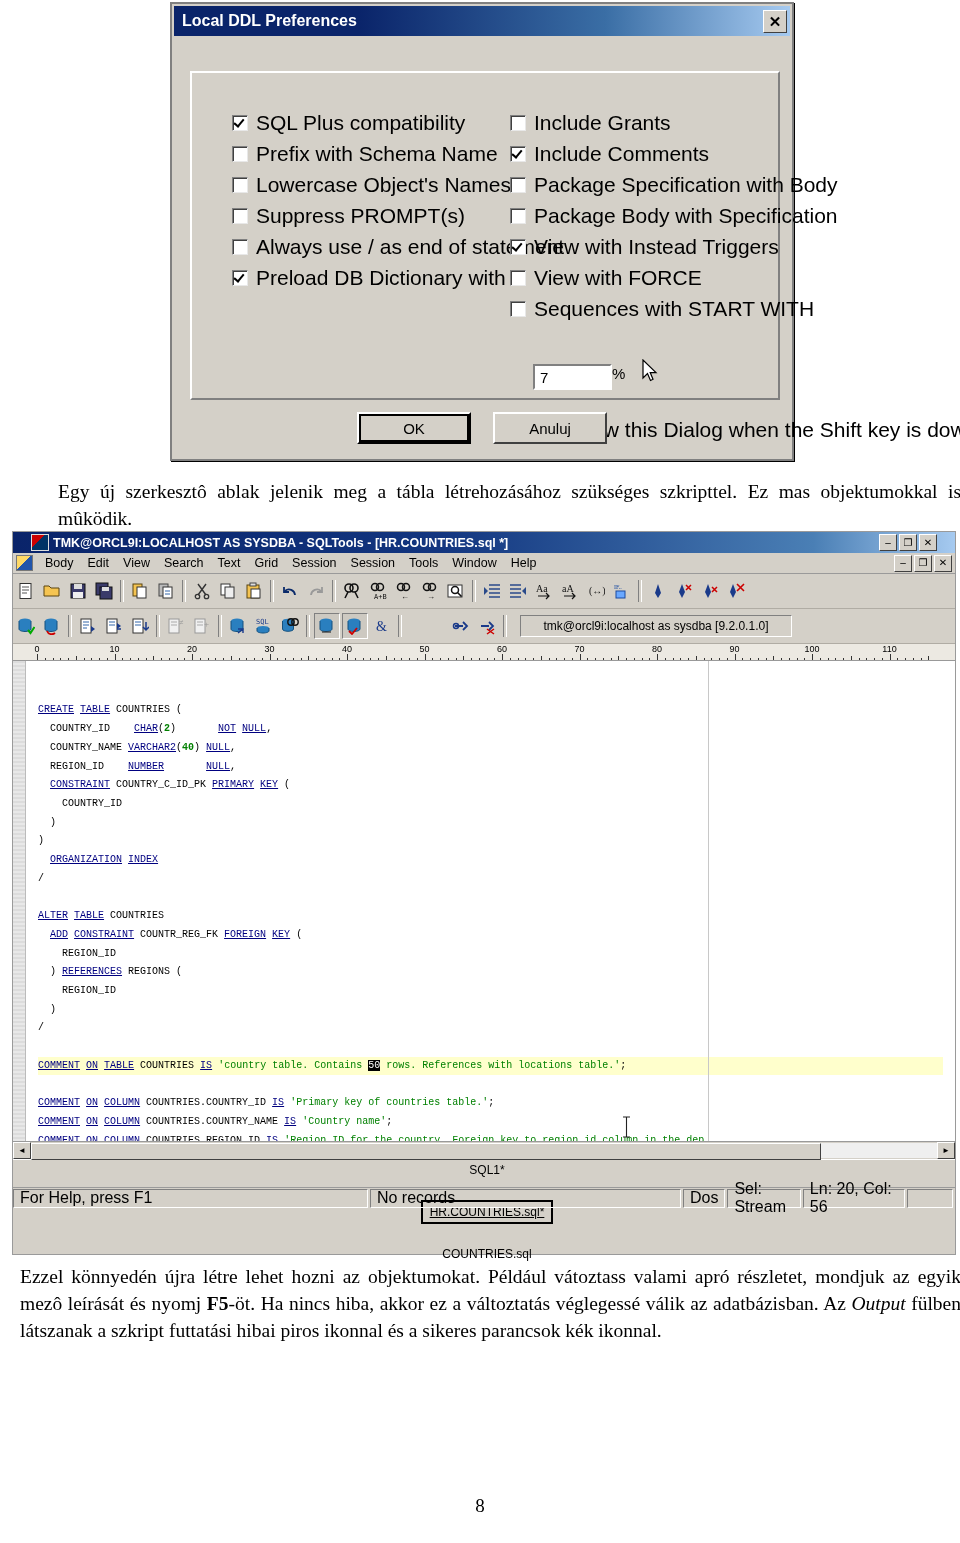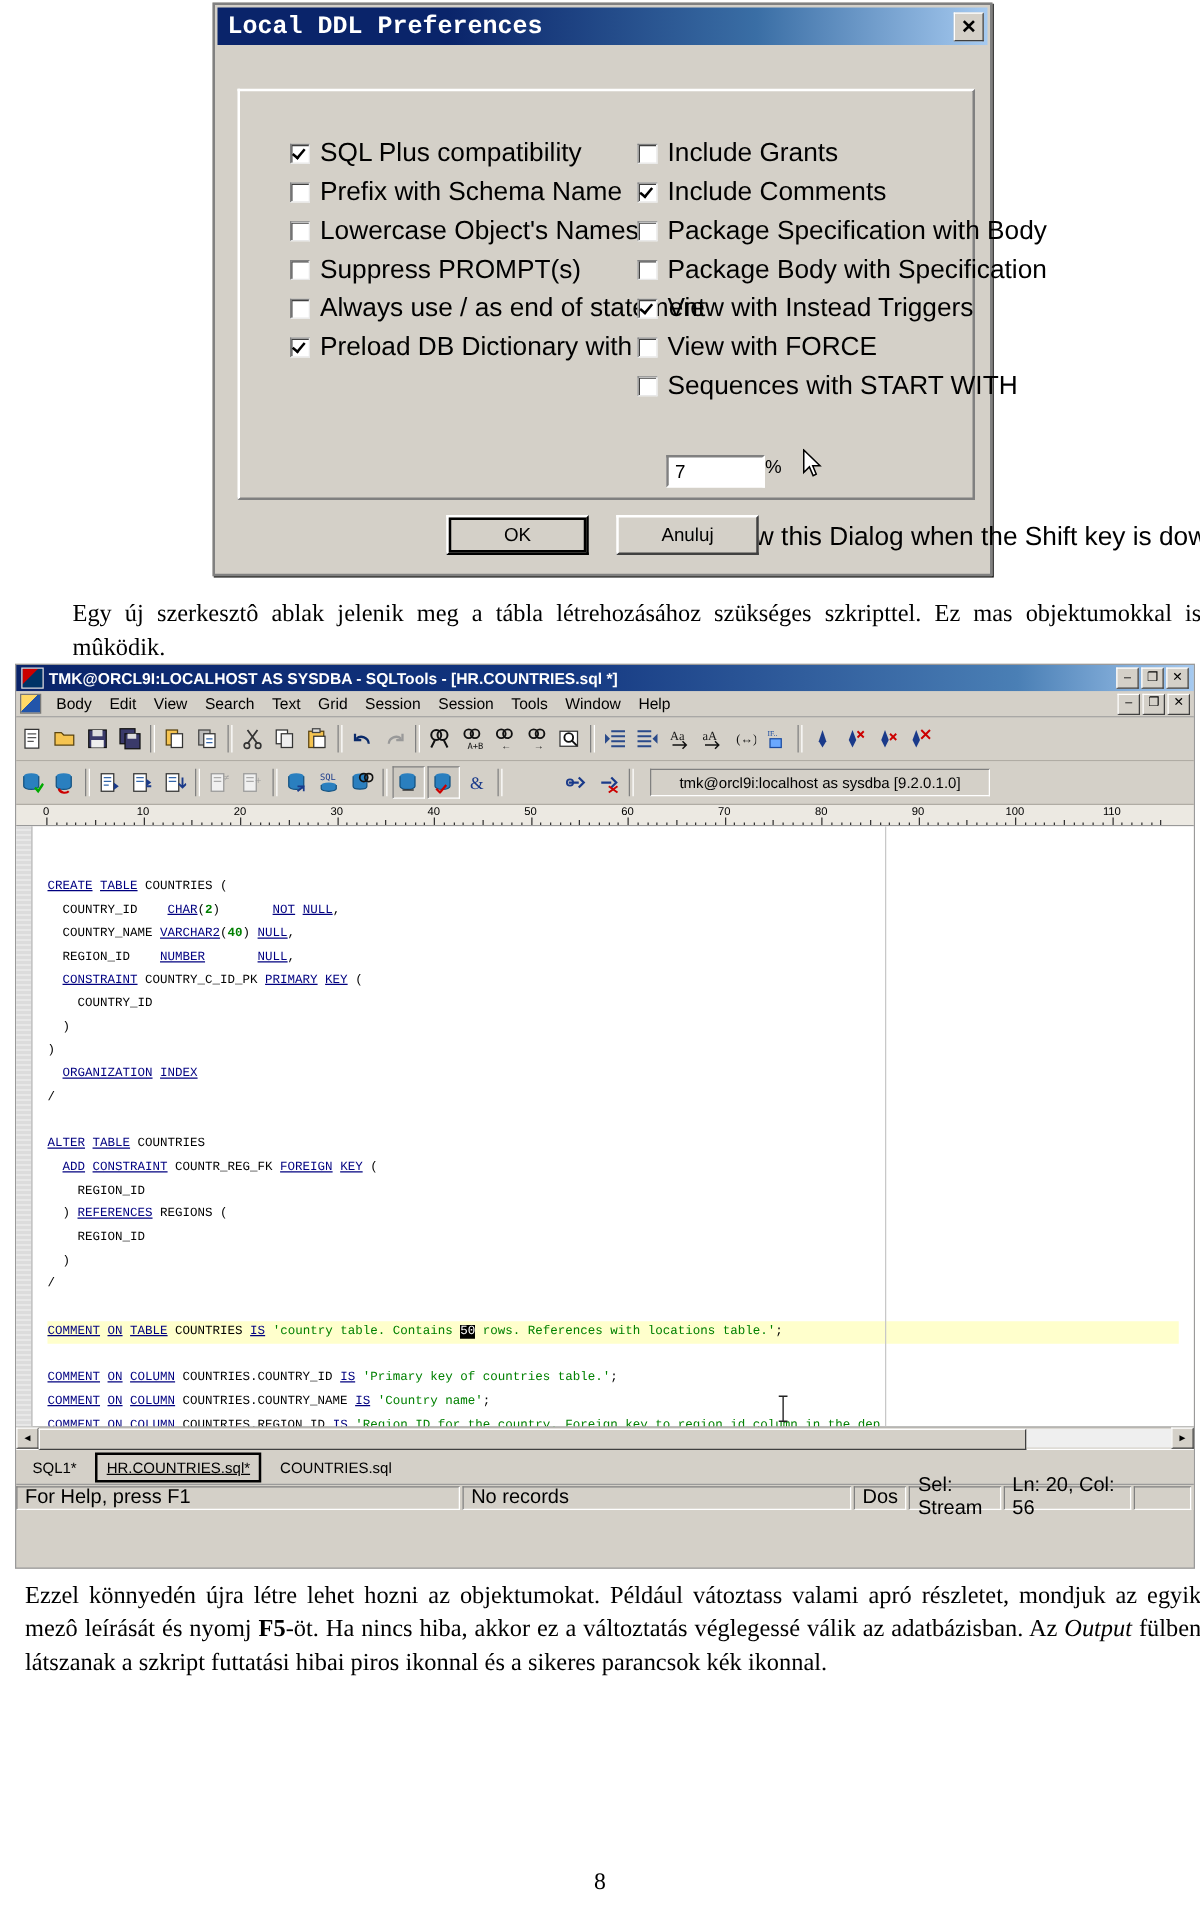--- a/index.html
+++ b/index.html
@@ -3,21 +3,21 @@
 <meta charset="utf-8">
 <style>
   html,body{margin:0;padding:0;background:#ffffff;}
   body{width:960px;height:1543px;position:relative;font-family:"Liberation Serif",serif;color:#000;}
 
   
   #ddl-dialog{position:absolute;left:170px;top:2px;width:620px;height:455px;
     background:#d4d0c8;border:2px solid #808080;box-shadow:1px 1px 0 #000;}
   #ddl-titlebar{height:30px;margin:2px;background:linear-gradient(to right,#0a246a 0%,#0a246a 30%,#3a6ea5 70%,#a6caf0 100%);
     display:flex;align-items:center;padding:0 3px;}
-  #ddl-title{color:#fff;font-family:Liberation Mono, monospace;font-weight:bold;font-size:20px;letter-spacing:0px;flex:1;padding-left:5px;}
+  #ddl-title{color:#fff;font-family:Liberation Sans, sans-serif;font-weight:bold;font-size:16px;letter-spacing:0px;flex:1;padding-left:5px;}
   #ddl-close{width:22px;height:21px;background:#d4d0c8;border:1px solid #fff;border-right-color:#404040;border-bottom-color:#404040;
     display:flex;align-items:center;justify-content:center;font-family:"Liberation Sans",sans-serif;font-size:15px;font-weight:bold;color:#000;line-height:1;cursor:pointer;}
 
   #ddl-tabstrip{position:absolute;left:18px;top:42px;width:586px;height:26px;display:flex;align-items:flex-end;}
   .tab{height:25px;background:#d4d0c8;border:1px solid #fff;border-bottom:none;border-right-color:#808080;
     font-family:"Liberation Sans",sans-serif;font-size:15px;display:flex;align-items:center;padding:0 8px;cursor:pointer;margin-right:2px;}
   .tab.sel{height:26px;}
 
   #ddl-panel{position:absolute;left:18px;top:67px;width:586px;height:325px;background:#d4d0c8;
     border:2px solid #fff;border-right-color:#808080;border-bottom-color:#808080;}
@@ -44,21 +44,21 @@
   
   .body-par{position:absolute;font-family:"Liberation Serif",serif;font-size:19.5px;line-height:27px;text-align:justify;color:#000;}
   #cap-top{left:58px;top:478px;width:903px;}
   #cap-bottom{left:20px;top:1263px;width:941px;}
   .ital{font-style:italic;}
   .bold{font-weight:bold;}
 
   
   #sqltools{position:absolute;left:12px;top:531px;width:942px;height:722px;background:#d4d0c8;border:1px solid #9a9a9a;}
   #st-title{height:21px;background:linear-gradient(to right,#0a246a 0%,#12357f 45%,#4a7fb5 85%,#a6caf0 100%);
-    display:flex;align-items:center;padding:0 2px;}
+    display:flex;align-items:center;padding:0 16px;}
   #st-ico{width:16px;height:15px;background:linear-gradient(135deg,#c00 0%,#c00 40%,#036 41%,#036 100%);border:1px solid #ddd;margin:0 4px 0 2px;flex:none;}
   #st-titletext{color:#fff;font-family:"Liberation Sans",sans-serif;font-weight:bold;font-size:12.5px;flex:1;}
   .winbtns{display:flex;gap:2px;padding-right:2px;}
   .wb{width:16px;height:15px;background:#d4d0c8;border:1px solid #fff;border-right-color:#404040;border-bottom-color:#404040;
     font-family:"Liberation Sans",sans-serif;font-size:10px;display:flex;align-items:center;justify-content:center;line-height:1;cursor:pointer;color:#000;}
 
   #st-menubar{height:20px;display:flex;align-items:center;border-bottom:1px solid #9a9a9a;background:#d4d0c8;}
   #mdi-ico{width:15px;height:14px;margin:0 5px 0 3px;flex:none;background:linear-gradient(135deg,#ffd966 0%,#ffd966 45%,#2255aa 46%,#2255aa 100%);border:1px solid #777;}
   .menuitem{font-family:"Liberation Sans",sans-serif;font-size:12.5px;padding:1px 7px;cursor:pointer;}
   #mdi-btns{margin-left:auto;display:flex;gap:2px;padding-right:3px;}
@@ -86,21 +86,21 @@
   .curline{background:#ffffcc;display:inline-block;min-width:905px;}
   .selnum{background:#000;color:#fff;}
   #caret-ibeam{position:absolute;left:608px;top:1138px;width:2px;height:22px;}
 
   #hscroll{height:17px;background:#d4d0c8;display:flex;align-items:center;border-top:1px solid #9a9a9a;}
   .sarrow{width:16px;height:15px;background:#d4d0c8;border:1px solid #fff;border-right-color:#404040;border-bottom-color:#404040;
     display:flex;align-items:center;justify-content:center;font-size:8px;font-family:"Liberation Sans",sans-serif;cursor:pointer;}
   #sthumb{height:15px;background:#d4d0c8;border:1px solid #fff;border-right-color:#404040;border-bottom-color:#404040;cursor:pointer;}
   #strack{flex:1;height:15px;background:#efefef;display:flex;}
 
-  #st-tabs{height:27px;background:#d4d0c8;display:flex;align-items:center;padding-left:6px;gap:8px;border-top:1px solid #fff;}
+  #st-tabs{height:27px;background:#d4d0c8;display:flex;align-items:center;padding-left:6px;gap:20px;border-top:1px solid #fff;flex-direction:column;}
   .ftab{font-family:"Liberation Sans",sans-serif;font-size:12px;padding:3px 7px;cursor:pointer;}
   .ftab.sel{border:2px solid #000;background:#d4d0c8;text-decoration:underline;}
 
   #st-status{height:20px;background:#d4d0c8;display:flex;align-items:center;font-family:"Liberation Sans",sans-serif;font-size:16px;border-top:1px solid #9a9a9a;}
   .spane{height:17px;border:1px solid #808080;border-right-color:#fff;border-bottom-color:#fff;
     display:flex;align-items:center;padding:0 6px;margin-right:2px;}
 
   #pagenum{position:absolute;left:0;top:1495px;width:960px;text-align:center;font-family:"Liberation Serif",serif;font-size:19px;}
 </style>
 </head>

